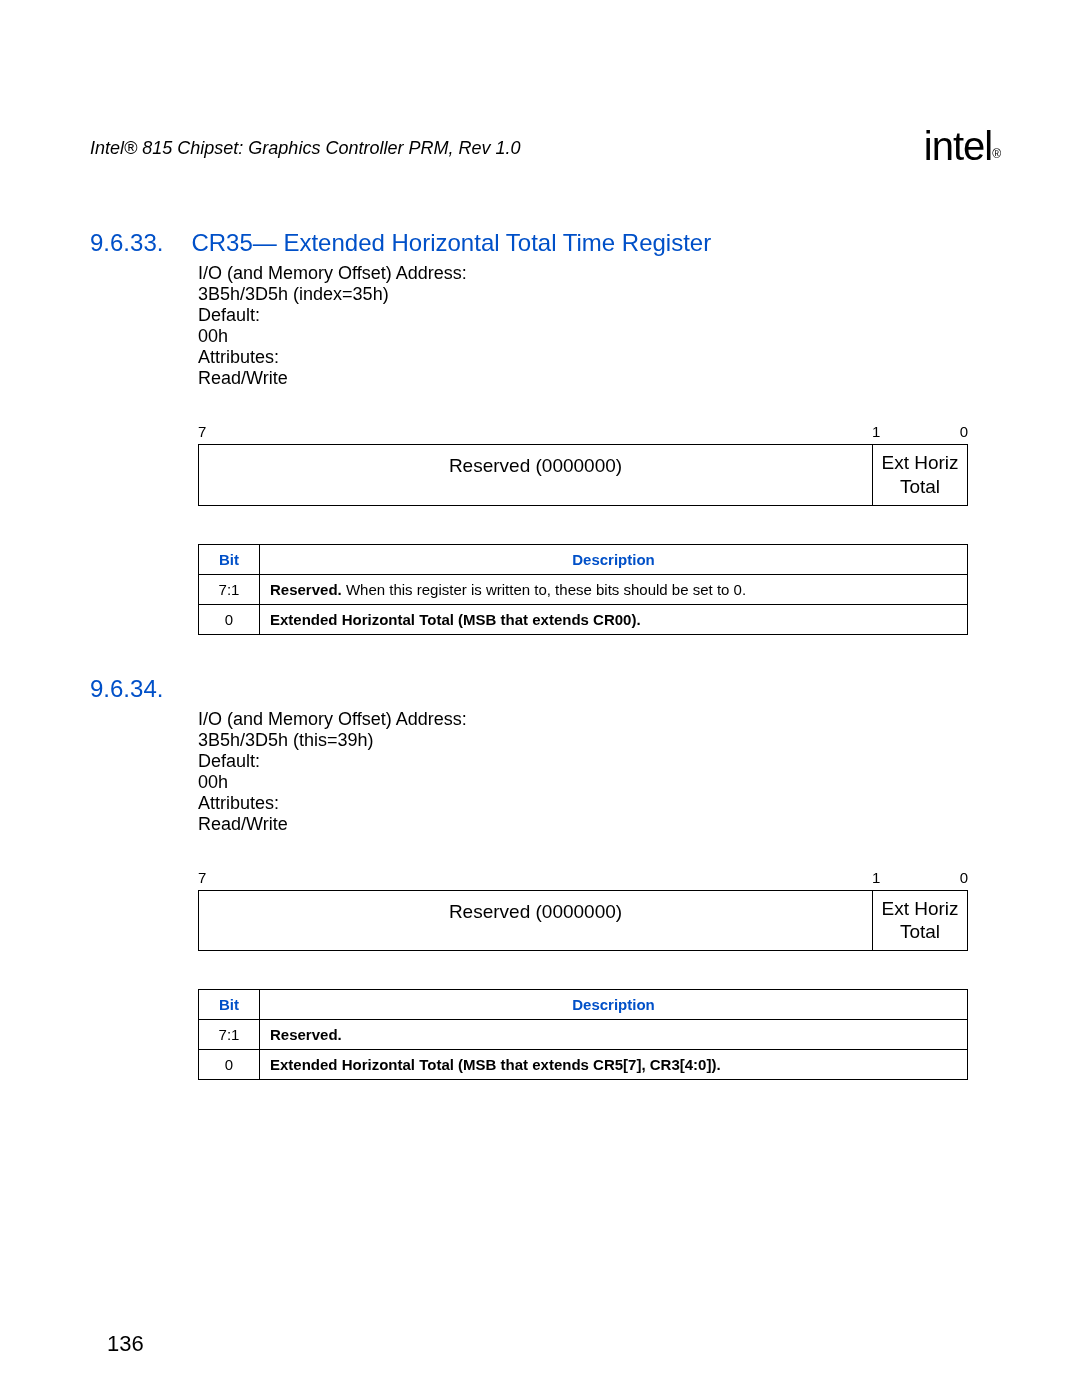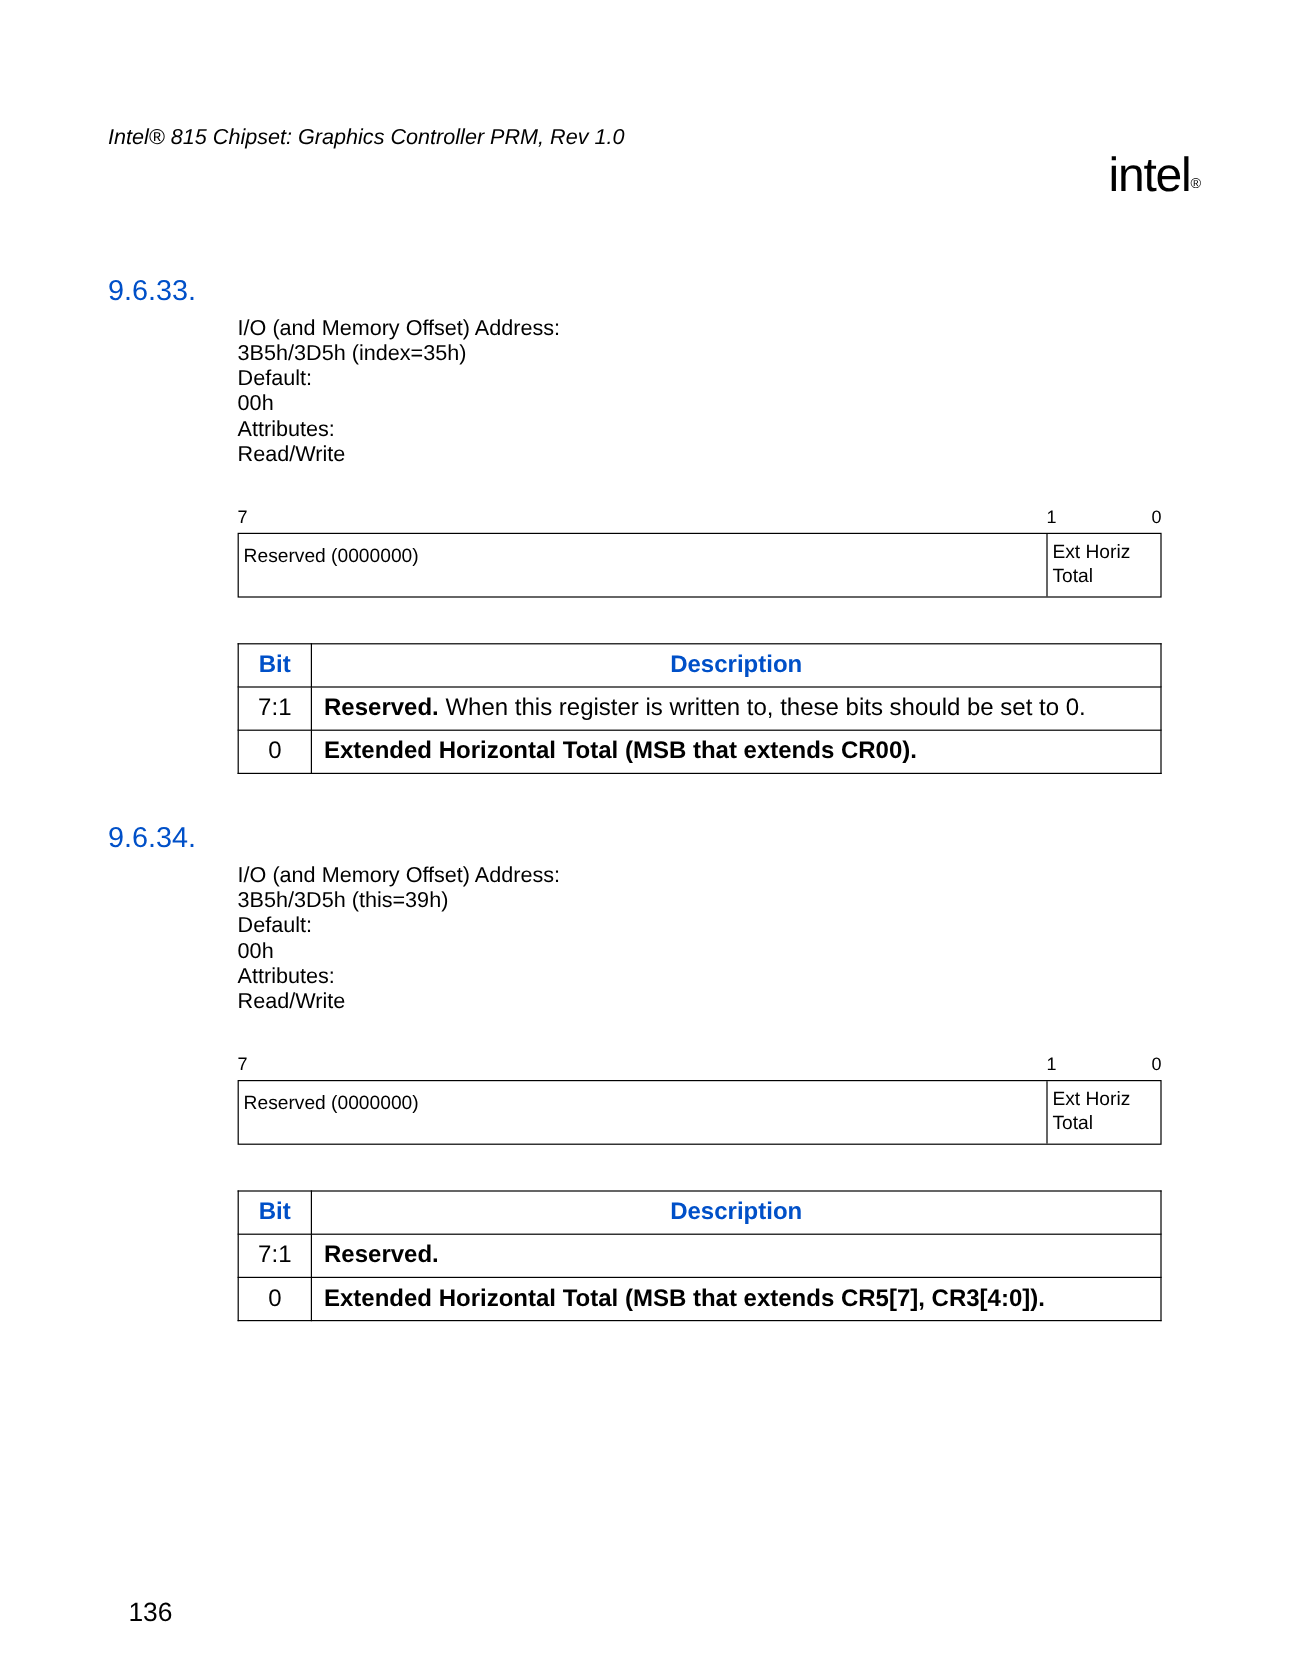--- a/index.html
+++ b/index.html
@@ -11,21 +11,21 @@
     height: 1397px;
     position: relative;
     box-sizing: border-box;
   }
   .page {
     padding: 70px 80px 0 90px;
   }
   .header-row {
     display: flex;
     justify-content: space-between;
-    align-items: center;
+    align-items: flex-end;
   }
   .doc-title {
     font-style: italic;
     font-size: 18px;
   }
   .logo {
     font-size: 40px;
     font-weight: normal;
     letter-spacing: -1px;
     position: relative;
@@ -68,40 +68,40 @@
     font-size: 15px;
     margin-bottom: 4px;
   }
   .bn7 { width: 6px; }
   .bn-spacer { flex: 1; }
   .bn1 { width: 70px; text-align: left; }
   .bn0 { width: 26px; text-align: right; }
   .bitmap {
     display: flex;
     border: 1px solid #000;
-    text-align: left;
-    font-size: 16px;
+    text-align: center;
+    font-size: 19px;
   }
   .bm-reserved {
     flex: 1;
     border-right: 1px solid #000;
     padding: 10px 4px 20px 4px;
   }
   .bm-ext {
     width: 86px;
     padding: 6px 4px 6px 4px;
     line-height: 1.25;
   }
   table.desc {
     margin-left: 108px;
     margin-right: 32px;
     margin-top: 38px;
     border-collapse: collapse;
     width: calc(100% - 140px);
-    font-size: 20px;
+    font-size: 15px;
   }
   table.desc th, table.desc td {
     border: 1px solid #000;
     padding: 6px 10px;
     text-align: left;
     vertical-align: top;
   }
   table.desc th {
     color: #0050c8;
     font-weight: bold;
@@ -127,20 +127,21 @@
   <div class="header-row">
     <div class="doc-title">Intel® 815 Chipset: Graphics Controller PRM, Rev 1.0</div>
     <div class="logo">
       <span>intel</span><sub>®</sub>
     </div>
   </div>
 
   <div class="section">
     <div class="section-heading">
       <span>9.6.33.</span>
+      <span>CR35— Extended Horizontal Total Time Register</span>
     </div>
     <div class="info-block">
       <div class="info-row">
         <span class="info-label">I/O (and Memory Offset) Address:</span>
         <span>3B5h/3D5h (index=35h)</span>
       </div>
       <div class="info-row">
         <span class="info-label">Default:</span>
         <span>00h</span>
       </div>

